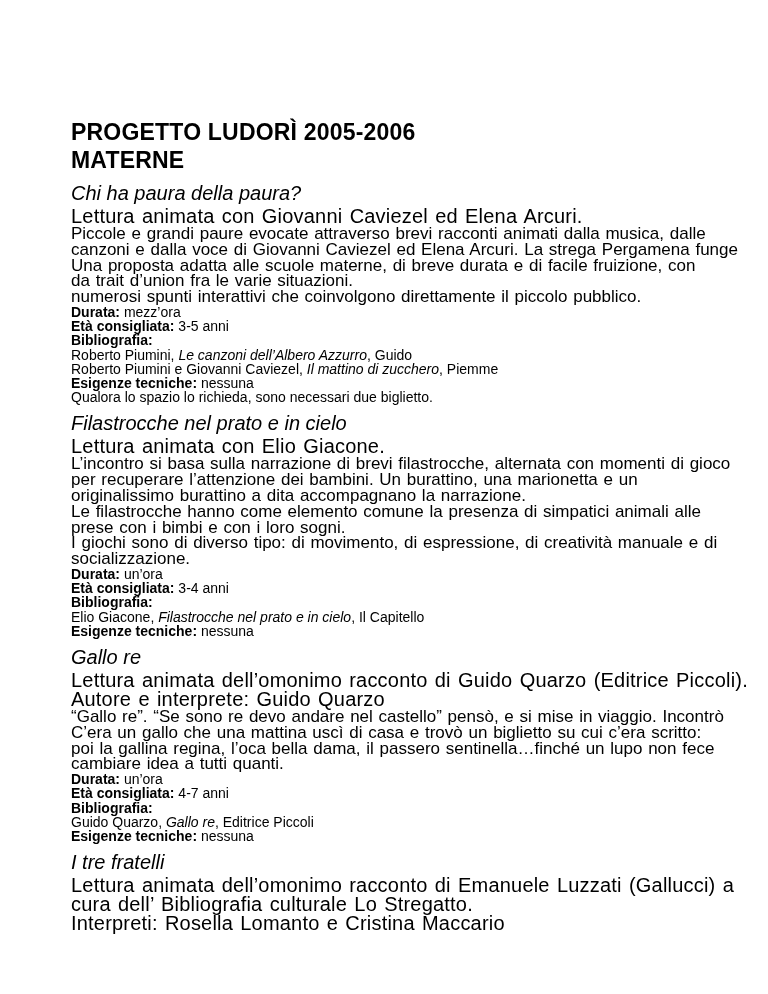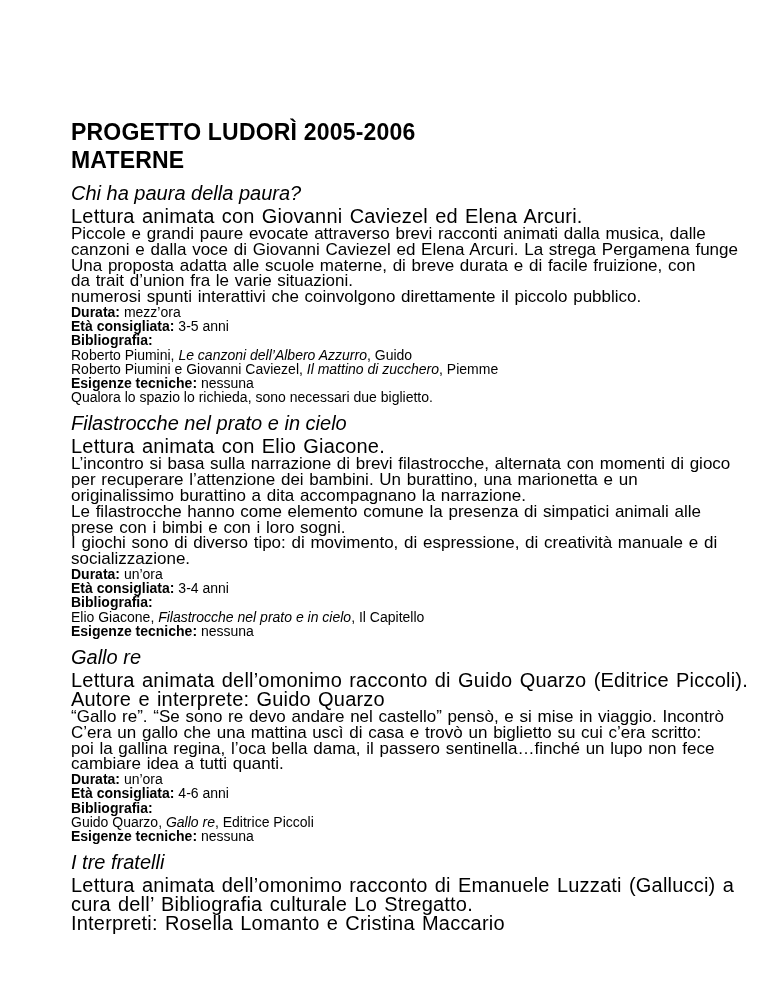--- a/index.html
+++ b/index.html
@@ -99,21 +99,21 @@
       </section>
       <section>
         <h2 class="section-heading">Gallo re</h2>
         <div class="line lead"><span>Lettura animata dell’omonimo racconto di Guido Quarzo (Editrice Piccoli).</span></div>
         <div class="line lead"><span>Autore e interprete: Guido Quarzo</span></div>
         <div class="line body"><span>“Gallo re”. “Se sono re devo andare nel castello” pensò, e si mise in viaggio. Incontrò</span></div>
         <div class="line body"><span>C’era un gallo che una mattina uscì di casa e trovò un biglietto su cui c’era scritto:</span></div>
         <div class="line body"><span>poi la gallina regina, l’oca bella dama, il passero sentinella…finché un lupo non fece</span></div>
         <div class="line body"><span>cambiare idea a tutti quanti.</span></div>
         <div class="line meta"><span class="b">Durata:</span><span> un’ora</span></div>
-        <div class="line meta"><span class="b">Età consigliata:</span><span> 4-6 anni</span></div>
+        <div class="line meta"><span class="b">Età consigliata:</span><span> 4-7 anni</span></div>
         <div class="line meta"><span class="b">Bibliografia:</span></div>
         <div class="line meta"><span>Guido Quarzo, </span><span class="i">Gallo re</span><span>, Editrice Piccoli</span></div>
         <div class="line meta"><span class="b">Esigenze tecniche:</span><span> nessuna</span></div>
       </section>
       <section>
         <h2 class="section-heading">I tre fratelli</h2>
         <div class="line lead"><span>Lettura animata dell’omonimo racconto di Emanuele Luzzati (Gallucci) a</span></div>
         <div class="line lead"><span>cura dell’ Bibliografia culturale Lo Stregatto.</span></div>
         <div class="line lead"><span>Interpreti: Rosella Lomanto e Cristina Maccario</span></div>
       </section>

